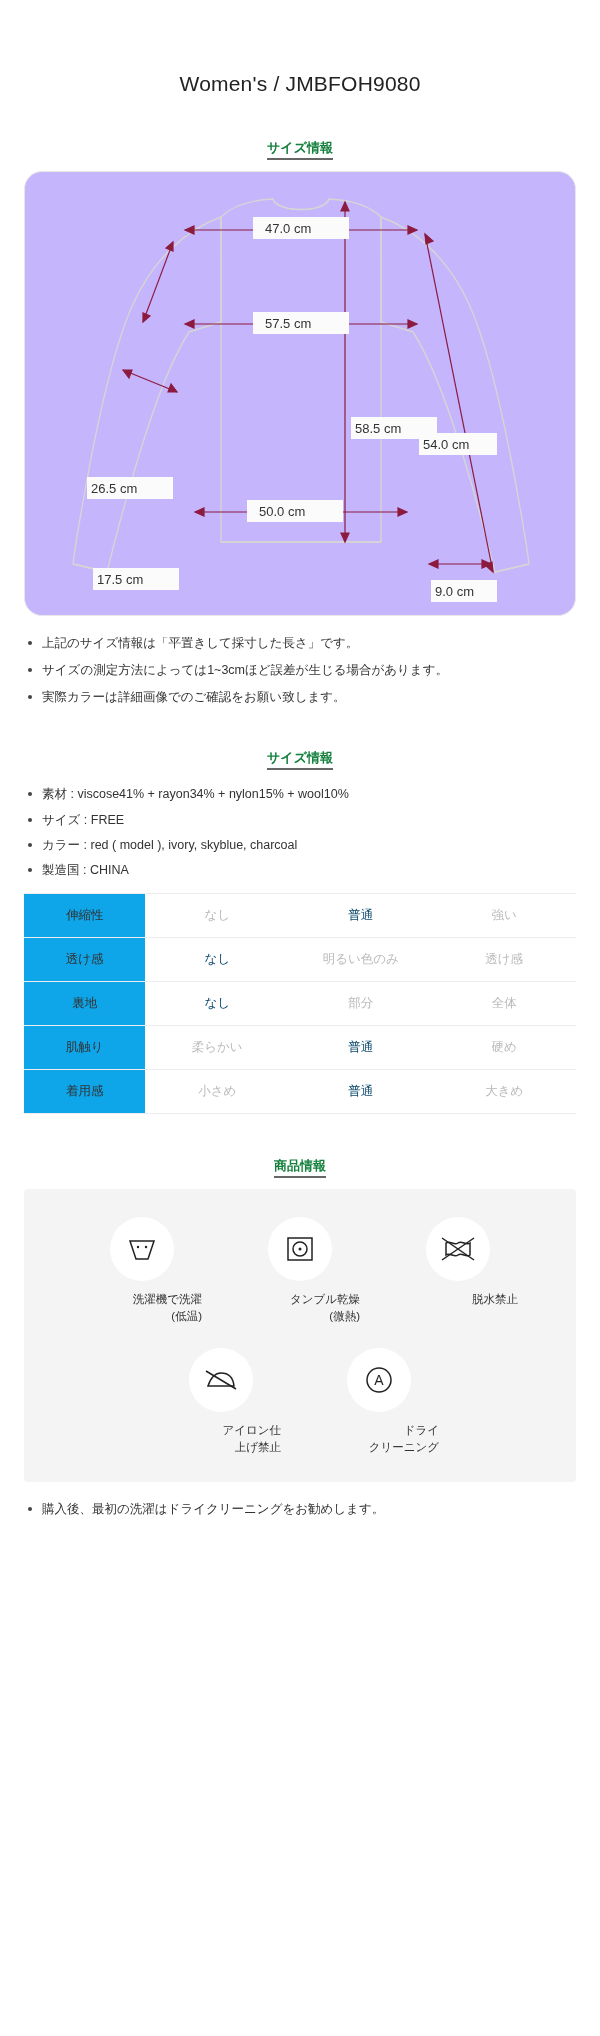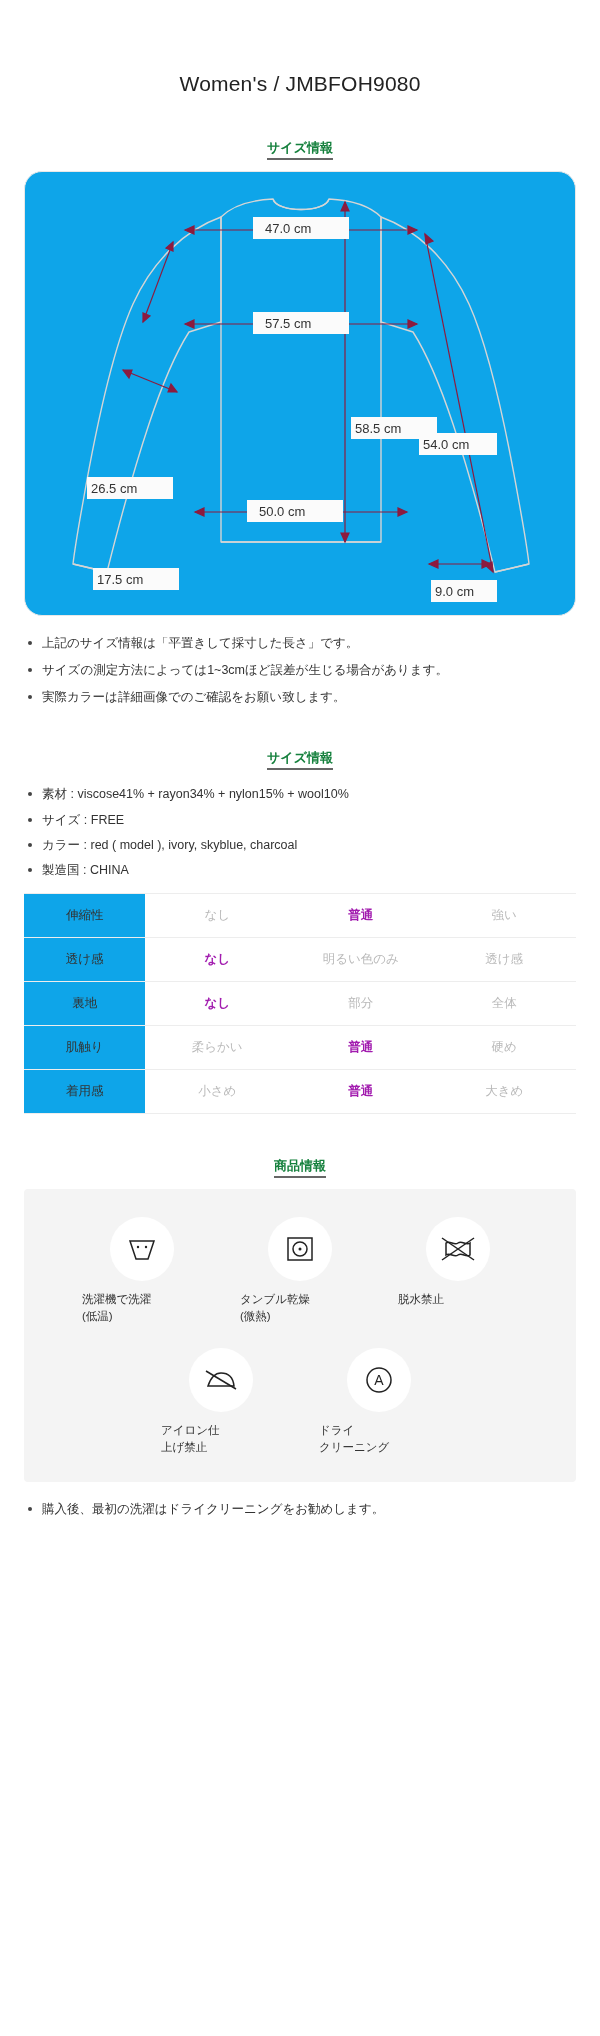--- a/index.html
+++ b/index.html
@@ -36,21 +36,21 @@
     font-size: 13px;
     font-weight: bold;
     color: #15803d;
     border-bottom: 2px solid #666;
     padding-bottom: 3px;
   }
 
   
   .diagram-panel {
     position: relative;
-    background: #0ea5e9;
+    background: #c4b5fd;
     border: 1px solid #e8e8e8;
     border-radius: 18px;
     height: 445px;
     overflow: hidden;
   }
   .diagram-panel svg { display: block; }
 
   
   ul.notes {
     list-style: none;
@@ -90,41 +90,41 @@
     color: #b9b9b9;
     font-weight: 400;
   }
   table.attr td.label {
     background: #0ea5e9;
     color: #333;
     width: 22%;
     font-weight: 400;
   }
   table.attr td.on {
-    color: #a21caf;
-    font-weight: bold;
+    color: #0c4a6e;
+    font-weight: normal;
   }
   table.attr td.cell { width: 26%; }
 
   
   .care-panel {
     background: #f4f4f4;
     border-radius: 4px;
     padding: 28px 20px 26px 20px;
     margin-top: 6px;
   }
   .care-row {
     display: flex;
     justify-content: center;
     gap: 38px;
   }
   .care-row.second { margin-top: 24px; }
   .care-item {
     width: 120px;
-    text-align: left;
+    text-align: right;
   }
   .care-circle {
     width: 64px; height: 64px;
     border-radius: 50%;
     background: #ffffff;
     margin: 0 auto 10px auto;
     display: flex;
     align-items: center;
     justify-content: center;
   }

